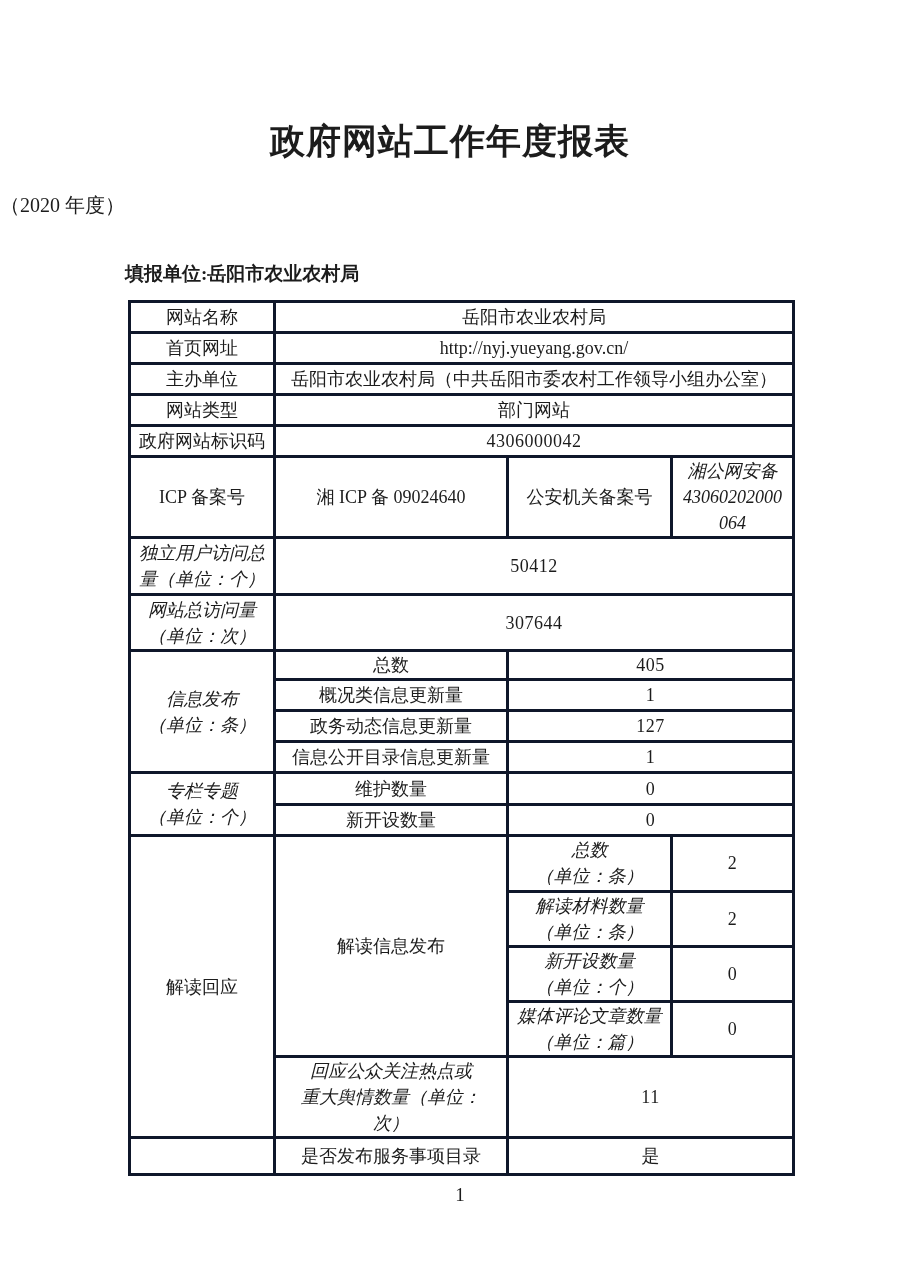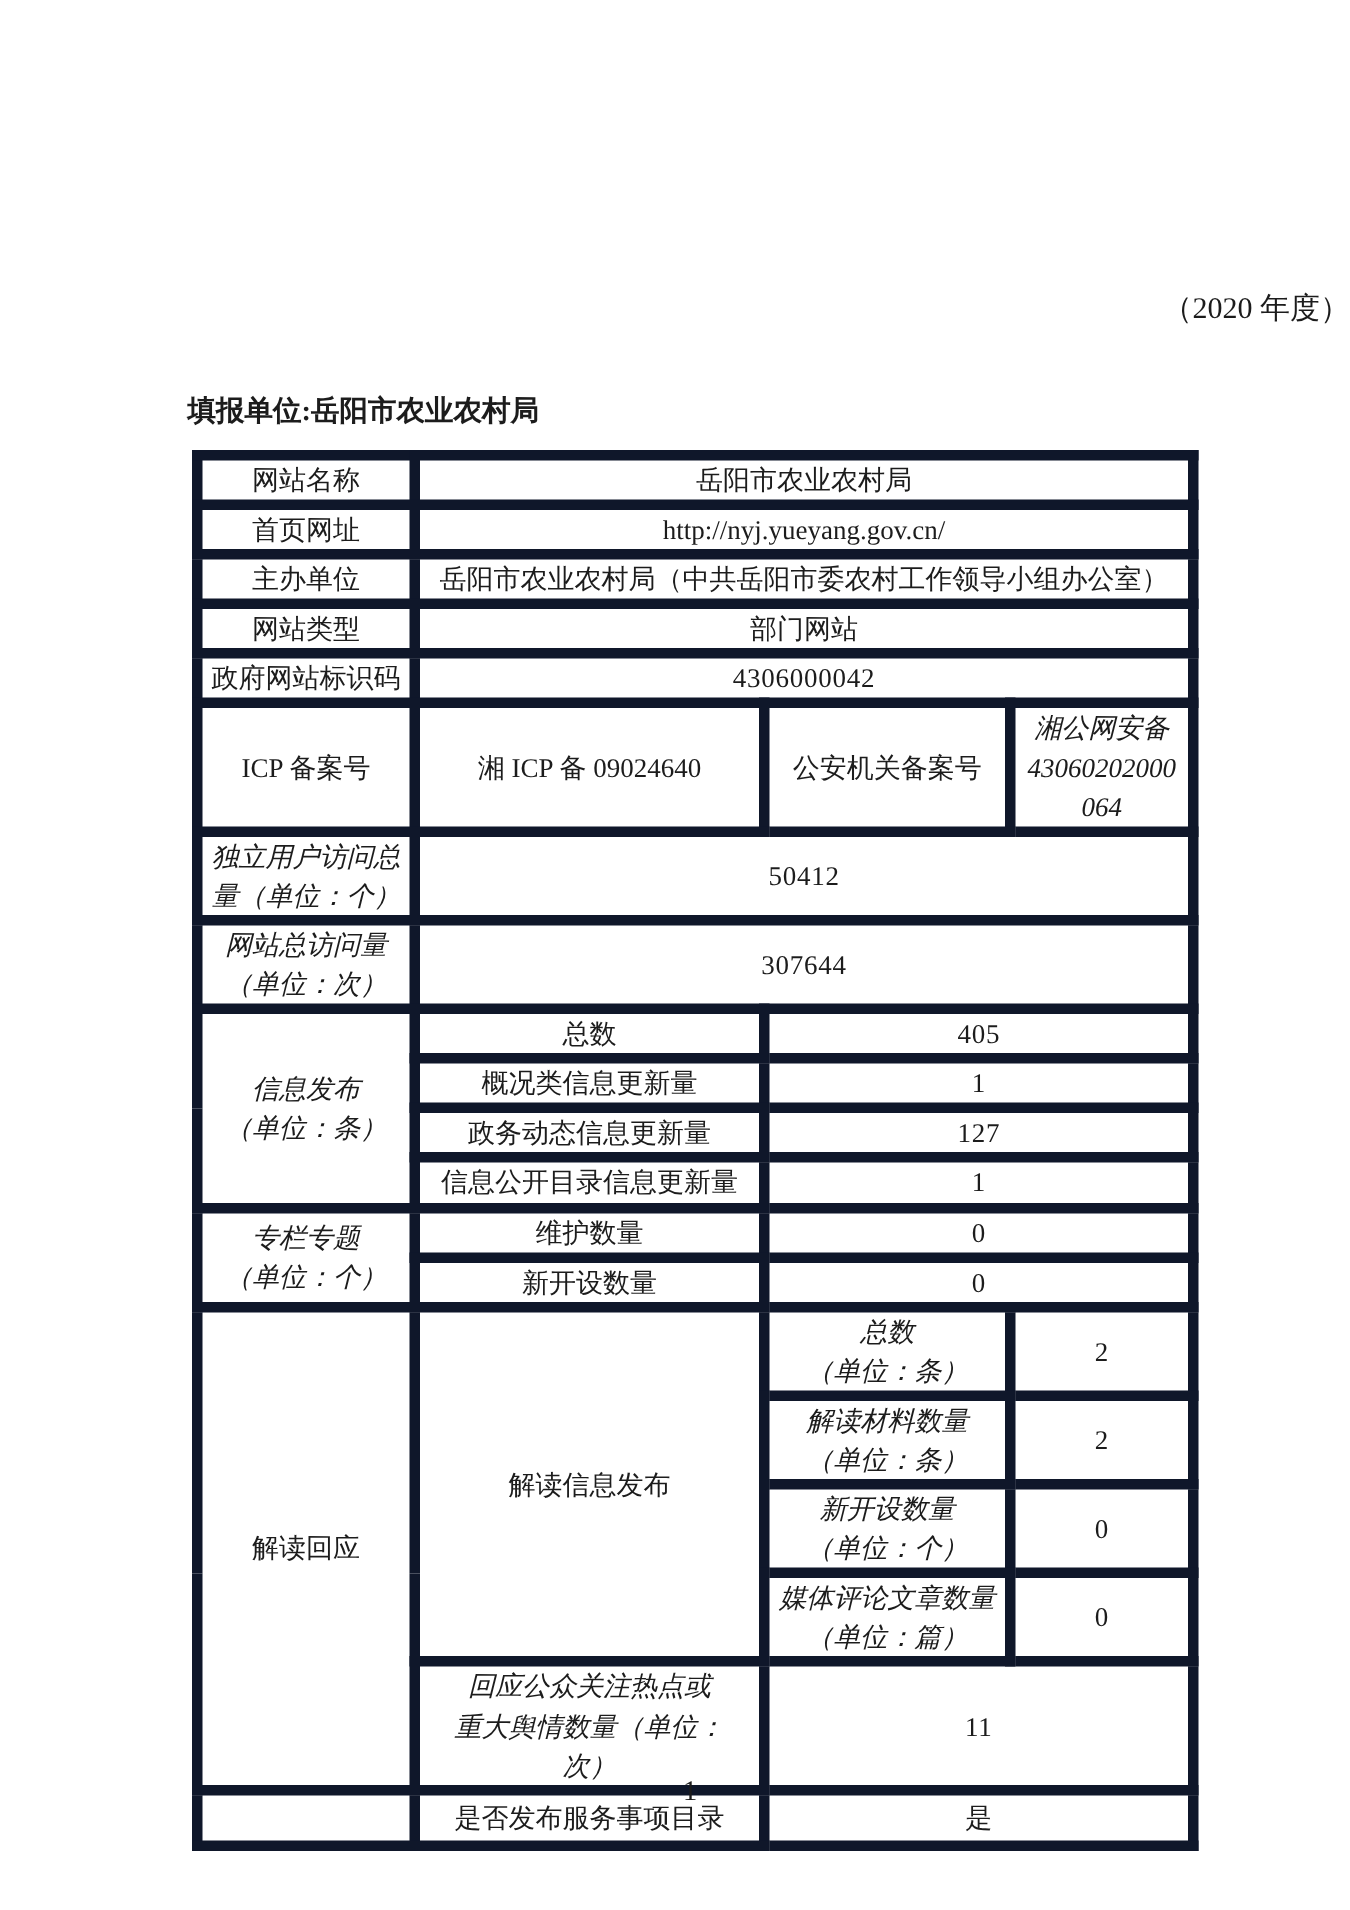--- a/index.html
+++ b/index.html
@@ -13,55 +13,56 @@
   }
   .title{
     position:absolute;top:118px;left:0;width:900px;
     text-align:center;
     font-size:35px;font-weight:bold;
     letter-spacing:1px;
     margin:0;
   }
   .subtitle{
     position:absolute;top:192px;left:0;width:900px;
-    text-align:right;
+    text-align:left;
     font-size:20px;
     margin:0;
   }
   .unit-line{
     position:absolute;top:261px;left:125px;
     font-size:19px;font-weight:bold;
   }
   table.report{
     position:absolute;top:300px;left:128px;
     width:664px;
     border-collapse:collapse;
     table-layout:fixed;
     font-size:18px;
   }
   table.report td{
-    border:7px solid #0f172a;
+    border:3px solid #0f172a;
     text-align:center;
     vertical-align:middle;
     padding:0 2px;
     line-height:1.45;
     overflow:hidden;
   }
   .ml{white-space:pre-line;font-style:italic;}
   .num{letter-spacing:0.5px;}
   .page-num{
     position:absolute;top:1184px;left:0;width:920px;
     text-align:center;font-size:19px;
   }
 </style>
 </head>
 <body>
 
 <div class="page">
 
+  <h1 class="title">政府网站工作年度报表</h1>
   <div class="subtitle">（2020 年度）</div>
   <div class="unit-line">填报单位:岳阳市农业农村局</div>
 
   <table class="report">
     <colgroup>
       <col style="width:145px">
       <col style="width:233px">
       <col style="width:164px">
       <col style="width:122px">
     </colgroup>

